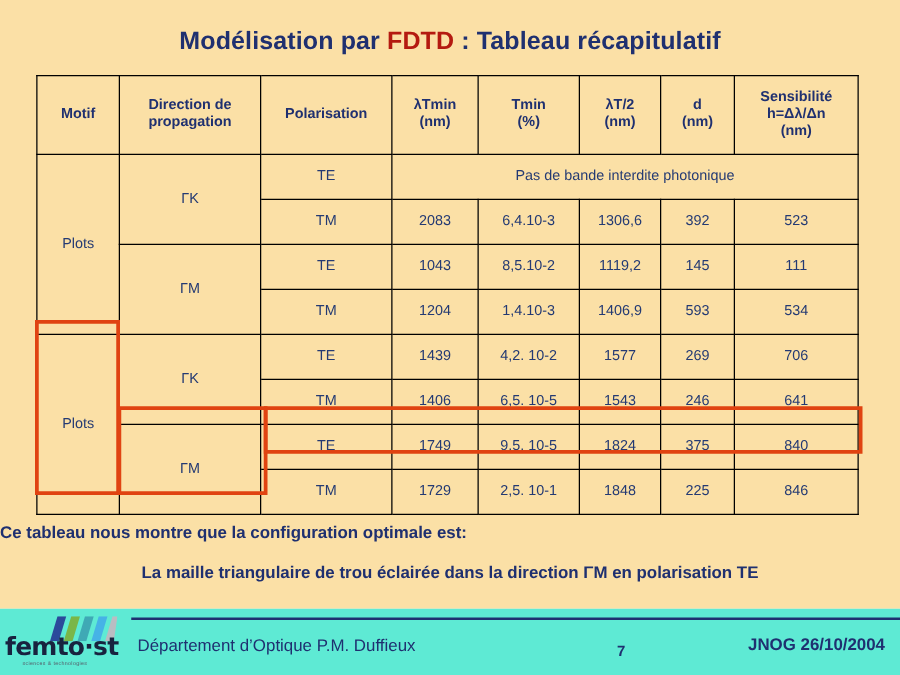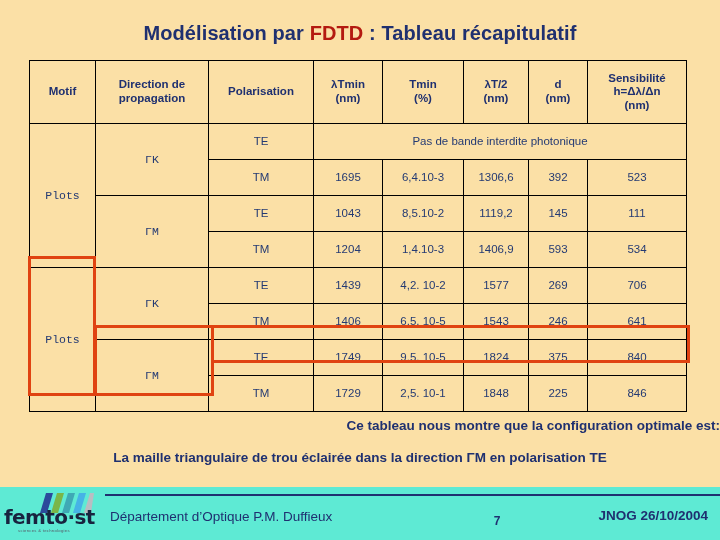--- a/index.html
+++ b/index.html
@@ -71,21 +71,20 @@
     padding: 2px 1px;
   }
   table.recap tbody td {
     font-weight: normal;
     height: 35px;
     font-size: 11.5px;
     color: #243a73;
   }
   td.motif-cell, td.dir-cell {
     font-size: 11.5px;
-    font-family: Liberation Mono, monospace;
   }
   td.nbp {
     font-size: 11px;
   }
 
   
   col.c-motif  { width: 66px; }
   col.c-dir    { width: 113px; }
   col.c-pol    { width: 105px; }
   col.c-lTmin  { width: 69px; }
@@ -103,21 +102,21 @@
   }
   #hl-trous { left: 28px;  top: 256px; width: 68px;  height: 140px; }
   #hl-gm    { left: 94px;  top: 325px; width: 120px; height: 71px;  }
   #hl-te    { left: 211px; top: 325px; width: 479px; height: 38px;  }
 
   
   #concl1 {
     position: absolute;
     left: 0; top: 418px;
     width: 720px;
-    text-align: right;
+    text-align: left;
     font-size: 13.5px;
     font-weight: bold;
     color: #1f3070;
     white-space: nowrap;
   }
   #concl2 {
     position: absolute;
     left: 0; top: 450px;
     width: 720px;
     text-align: center;
@@ -261,21 +260,21 @@
 
         <tr>
           <td class="motif-cell" rowspan="4">Plots</td>
           <td class="dir-cell" rowspan="2">ΓK</td>
           <td>TE</td>
           <td class="nbp" colspan="5">Pas de bande interdite photonique</td>
         </tr>
 
         <tr>
           <td>TM</td>
-          <td>1695</td>
+          <td>2083</td>
           <td>6,4.10-3</td>
           <td>1306,6</td>
           <td>392</td>
           <td>523</td>
         </tr>
 
         <tr>
           <td class="dir-cell" rowspan="2">ΓM</td>
           <td>TE</td>
           <td>1043</td>

